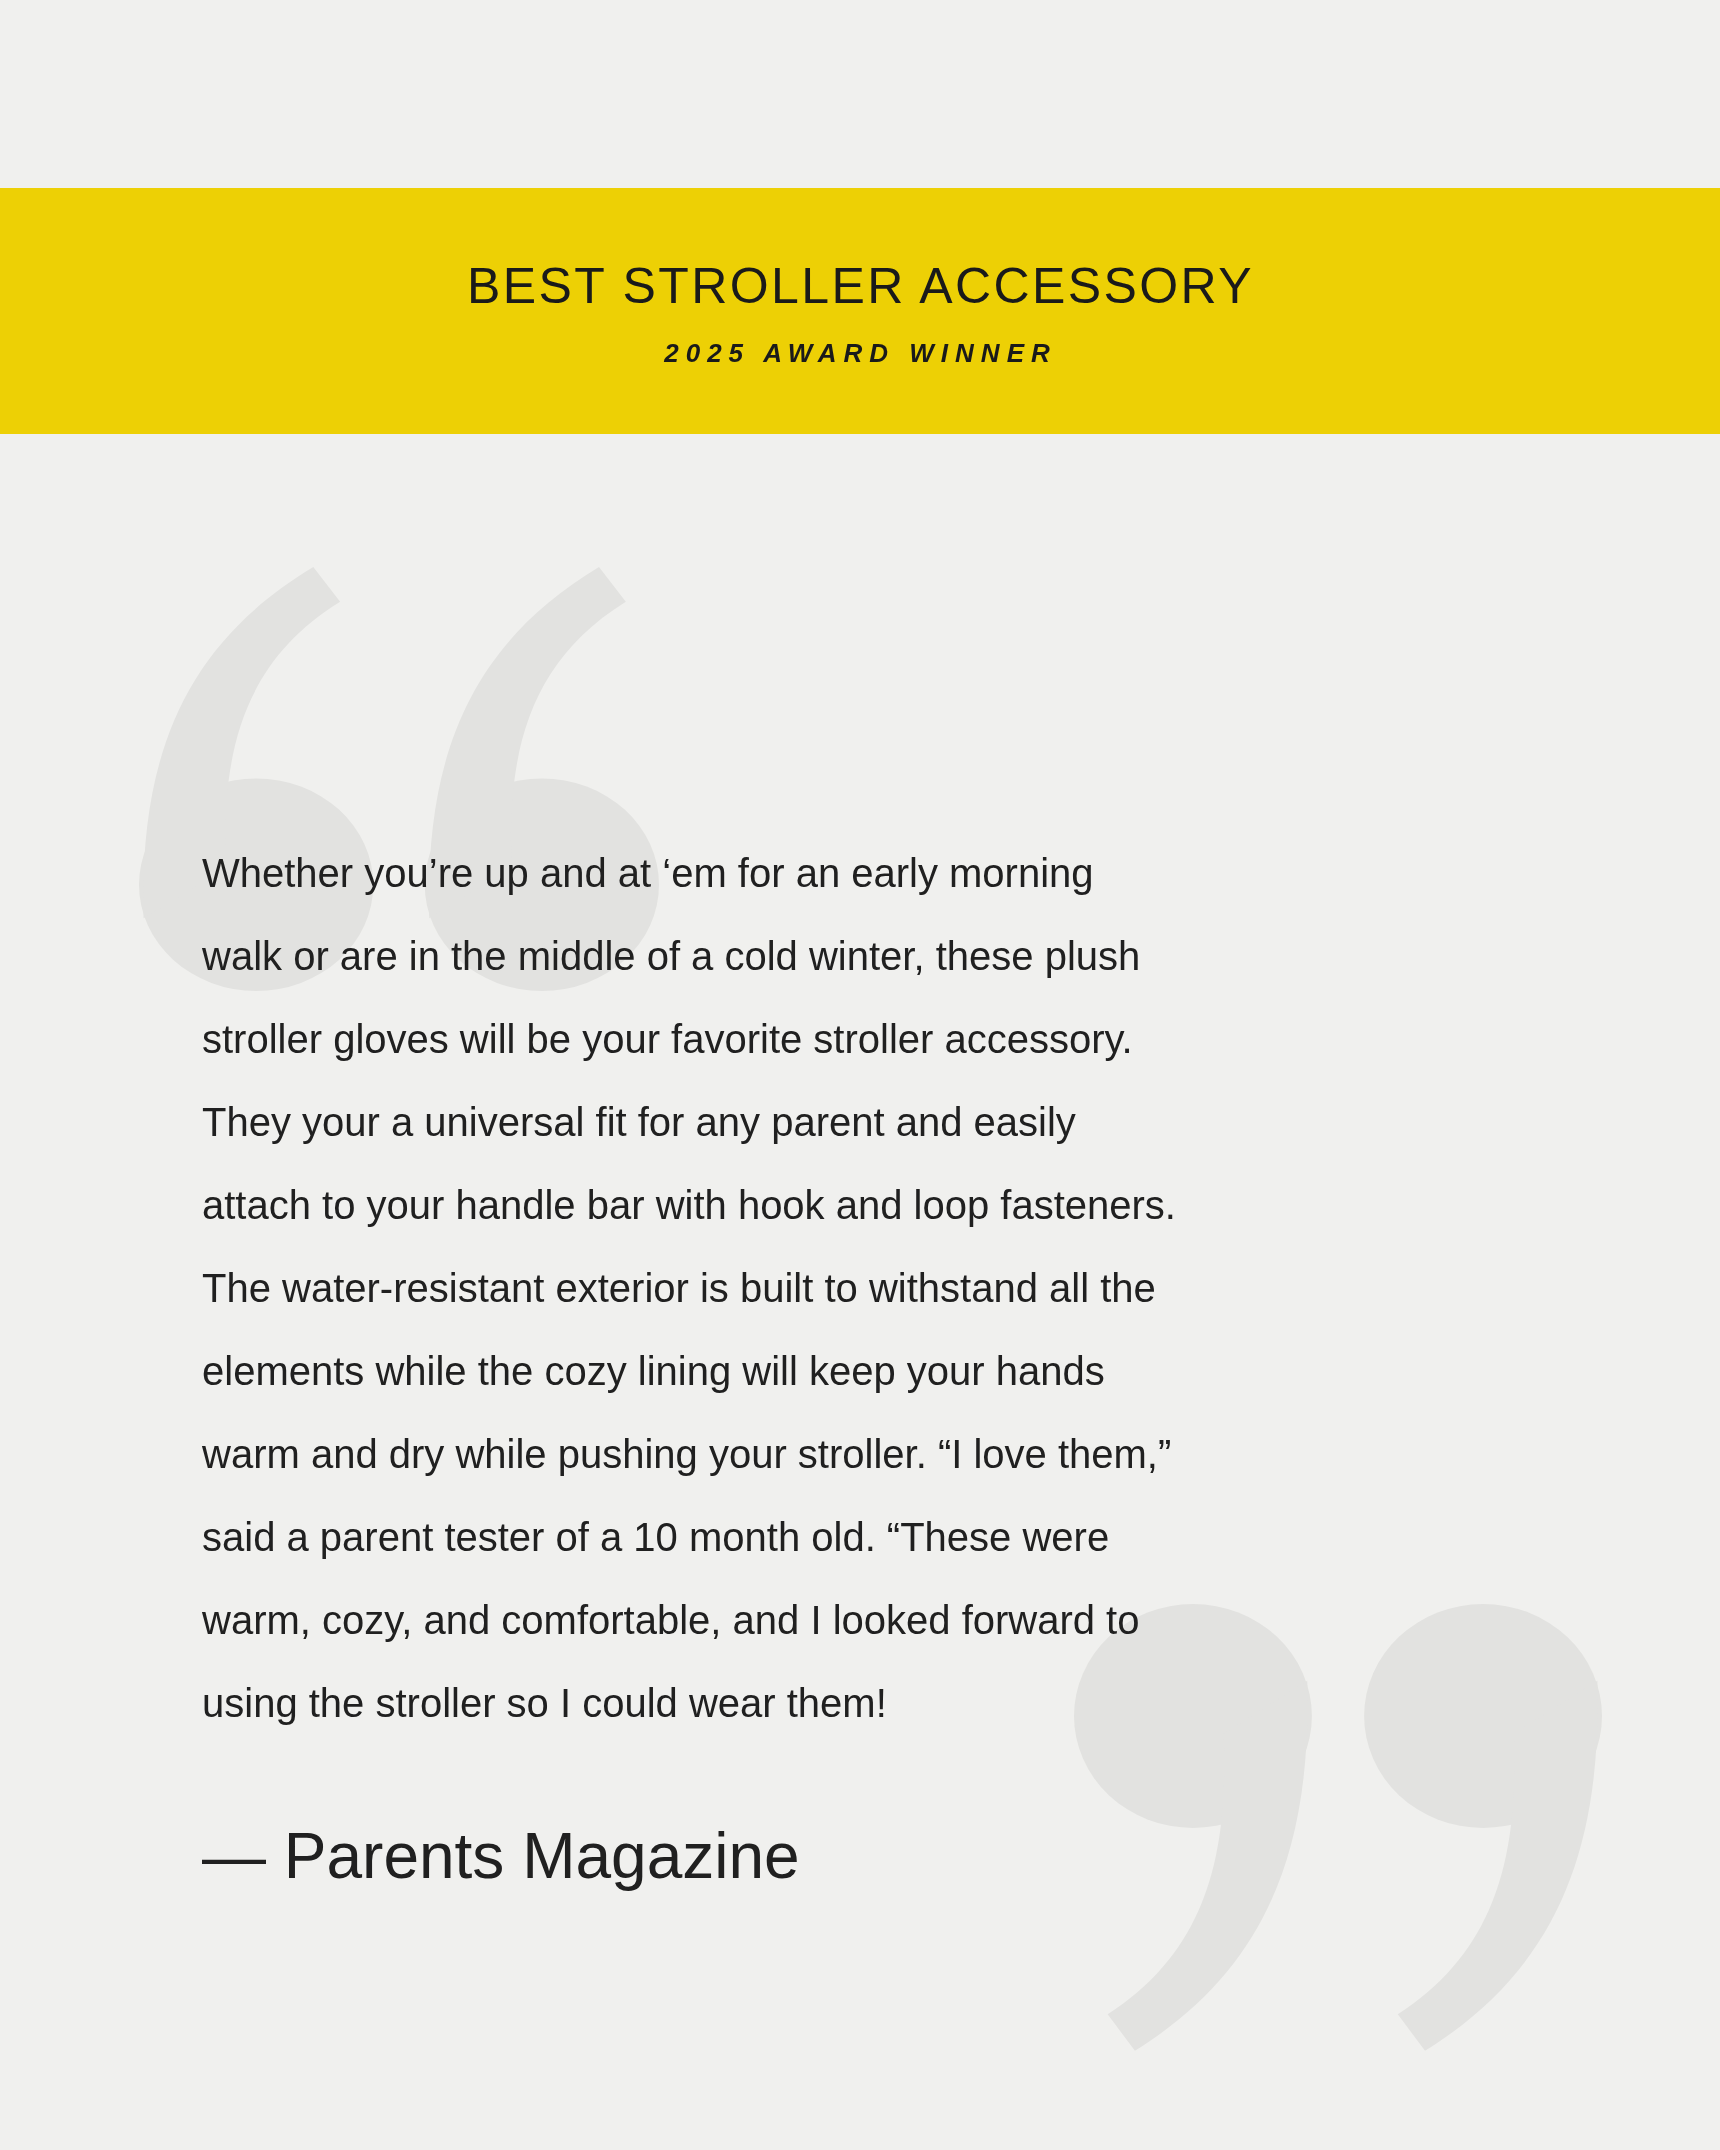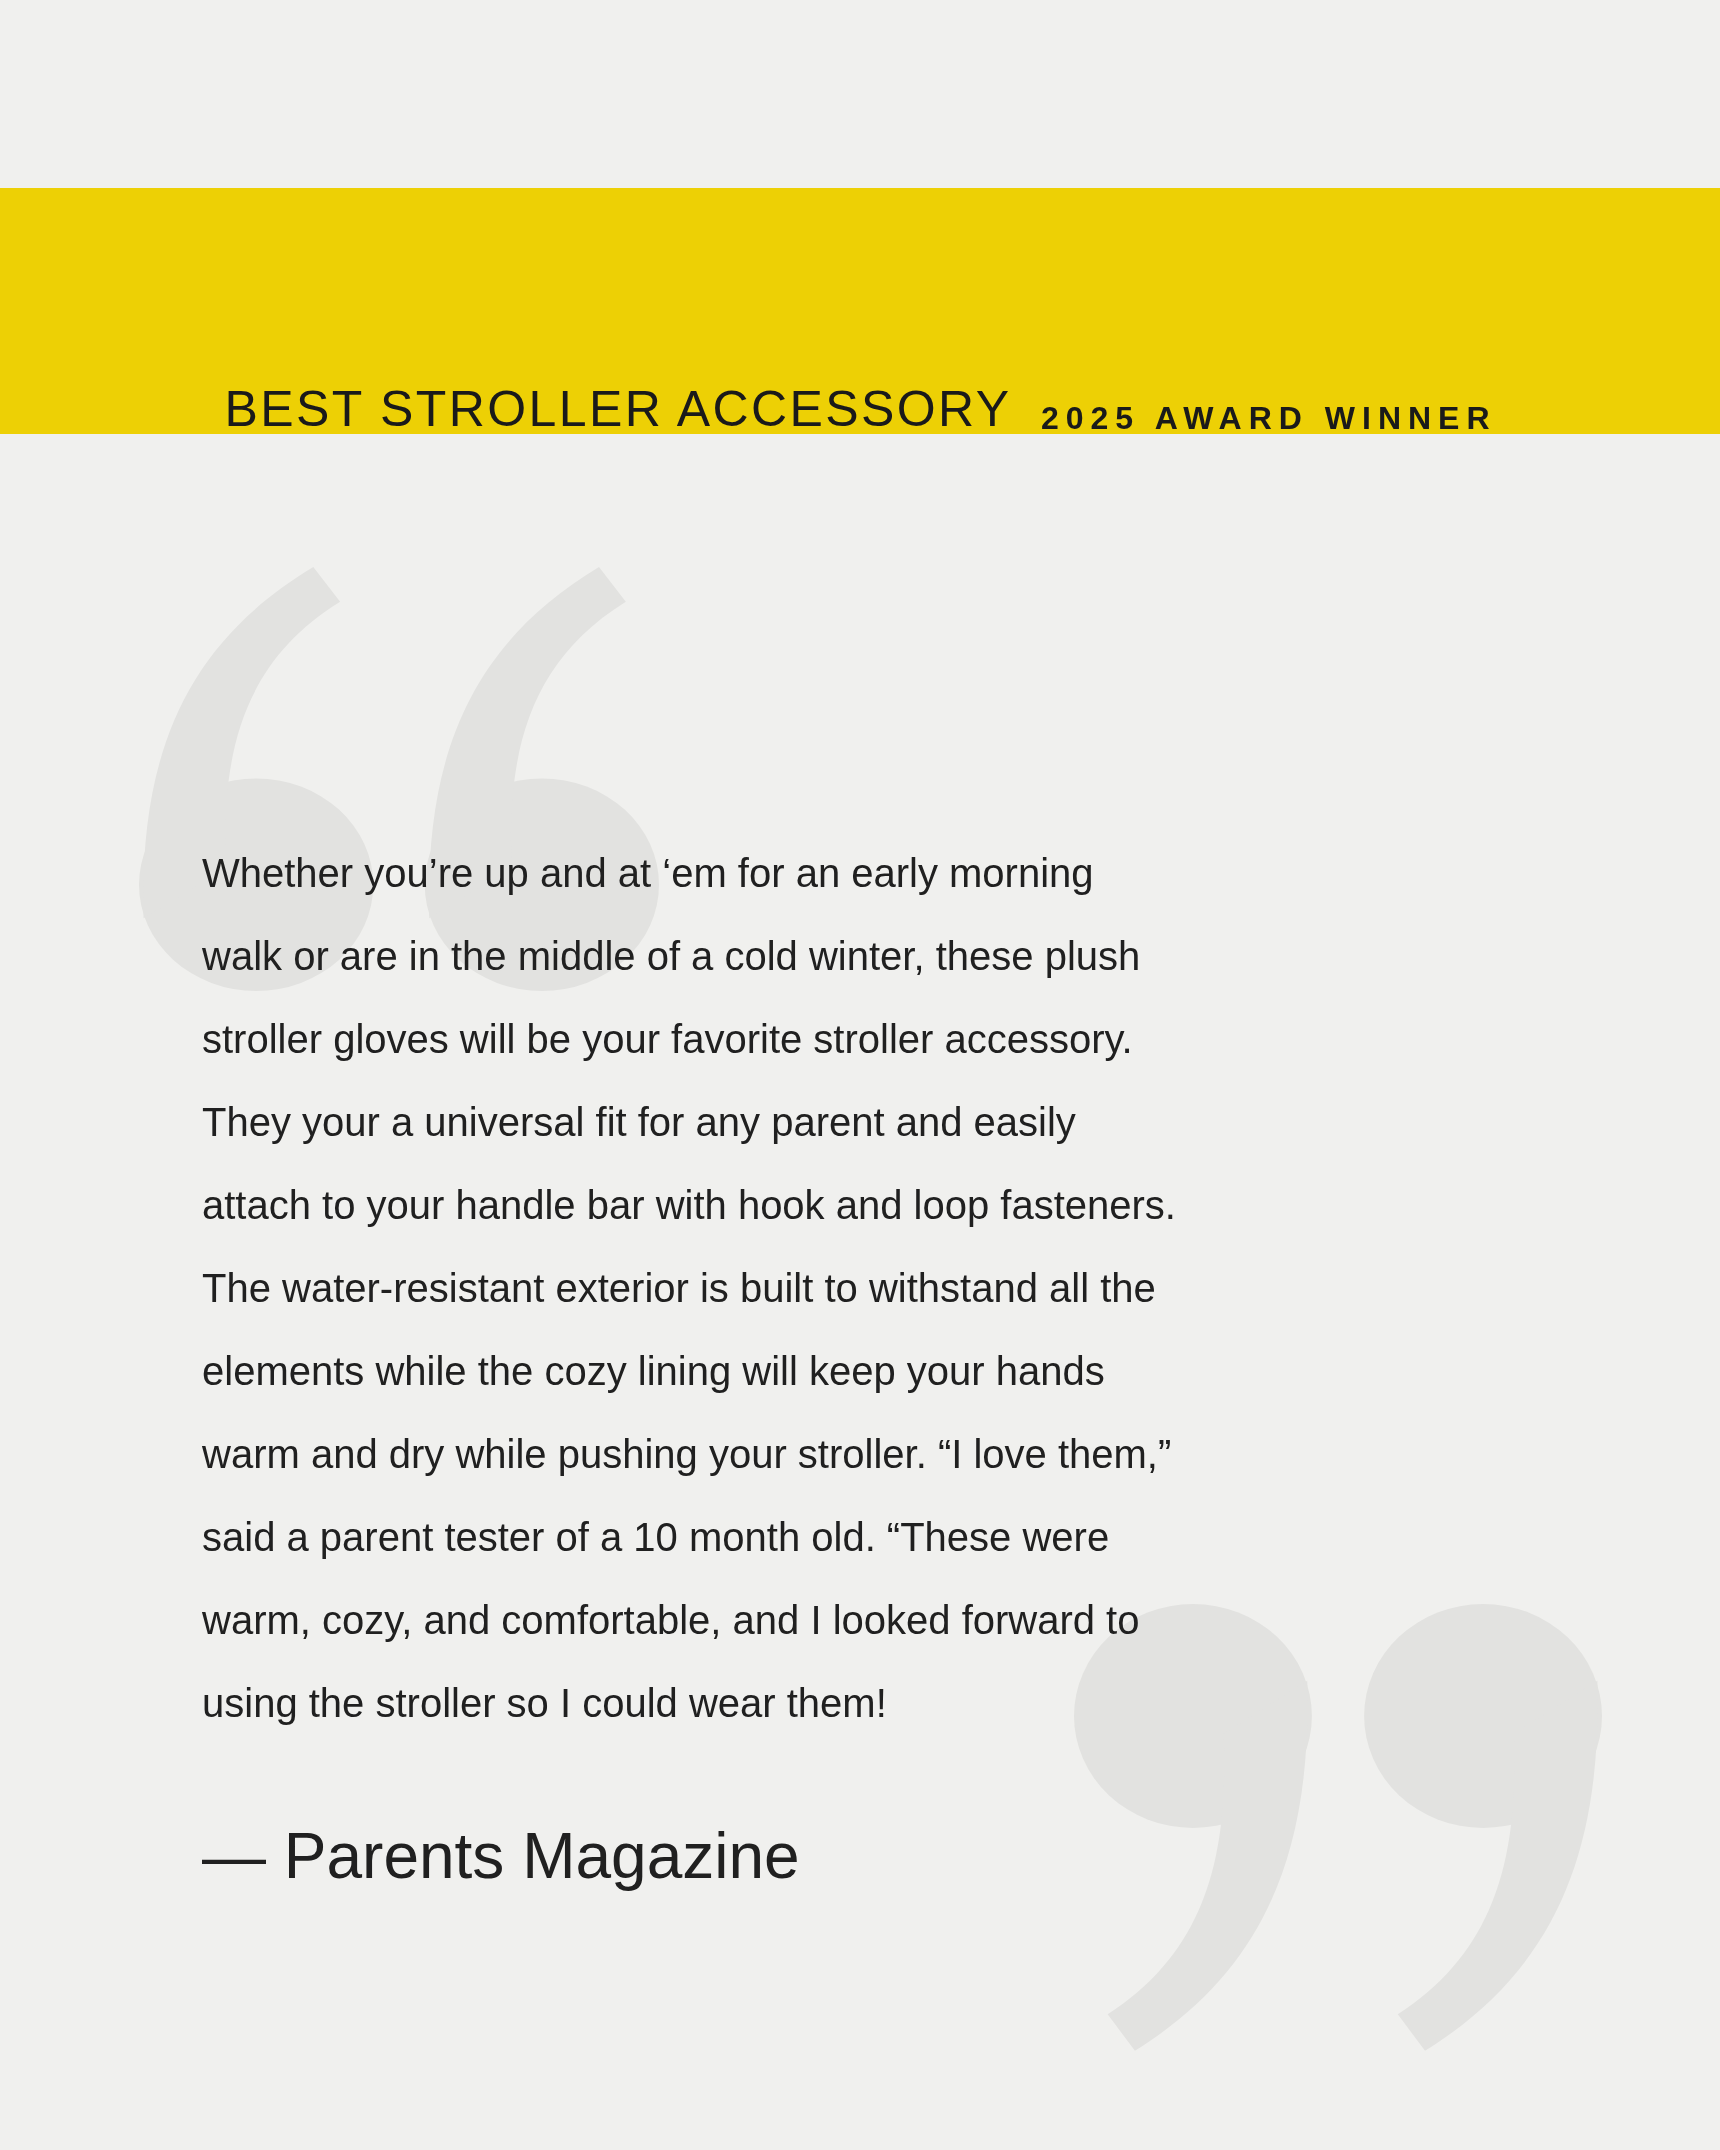--- a/index.html
+++ b/index.html
@@ -15,42 +15,43 @@
   
   .banner {
     position: absolute;
     left: 0;
     top: 188px;
     width: 100%;
     height: 246px;
     background: var(--banner-bg, #EDD005);
     color: var(--banner-fg, #1A1A1A);
     display: flex;
-    flex-direction: row;
-    align-items: flex-end;
+    flex-direction: column;
+    align-items: center;
     justify-content: center;
     gap: 29.5px;
     padding-top: 4.7px;
     box-sizing: border-box;
   }
   .banner-title {
     margin: 0;
     font-size: 50px;
     font-weight: 400;
     letter-spacing: 2.4px;
     line-height: 1;
     white-space: nowrap;
   }
   .banner-subtitle {
     margin: 0;
-    font-size: 32px;
+    font-size: 26px;
     font-weight: 700;
     letter-spacing: 7px;
     line-height: 1;
     white-space: nowrap;
+    font-style: italic;
   }
 
   
   .quote-mark {
     position: absolute;
     fill: var(--quote-fill, #E2E2E0);
   }
   .quote-mark.open {
     left: 139px;
     top: 566px;

